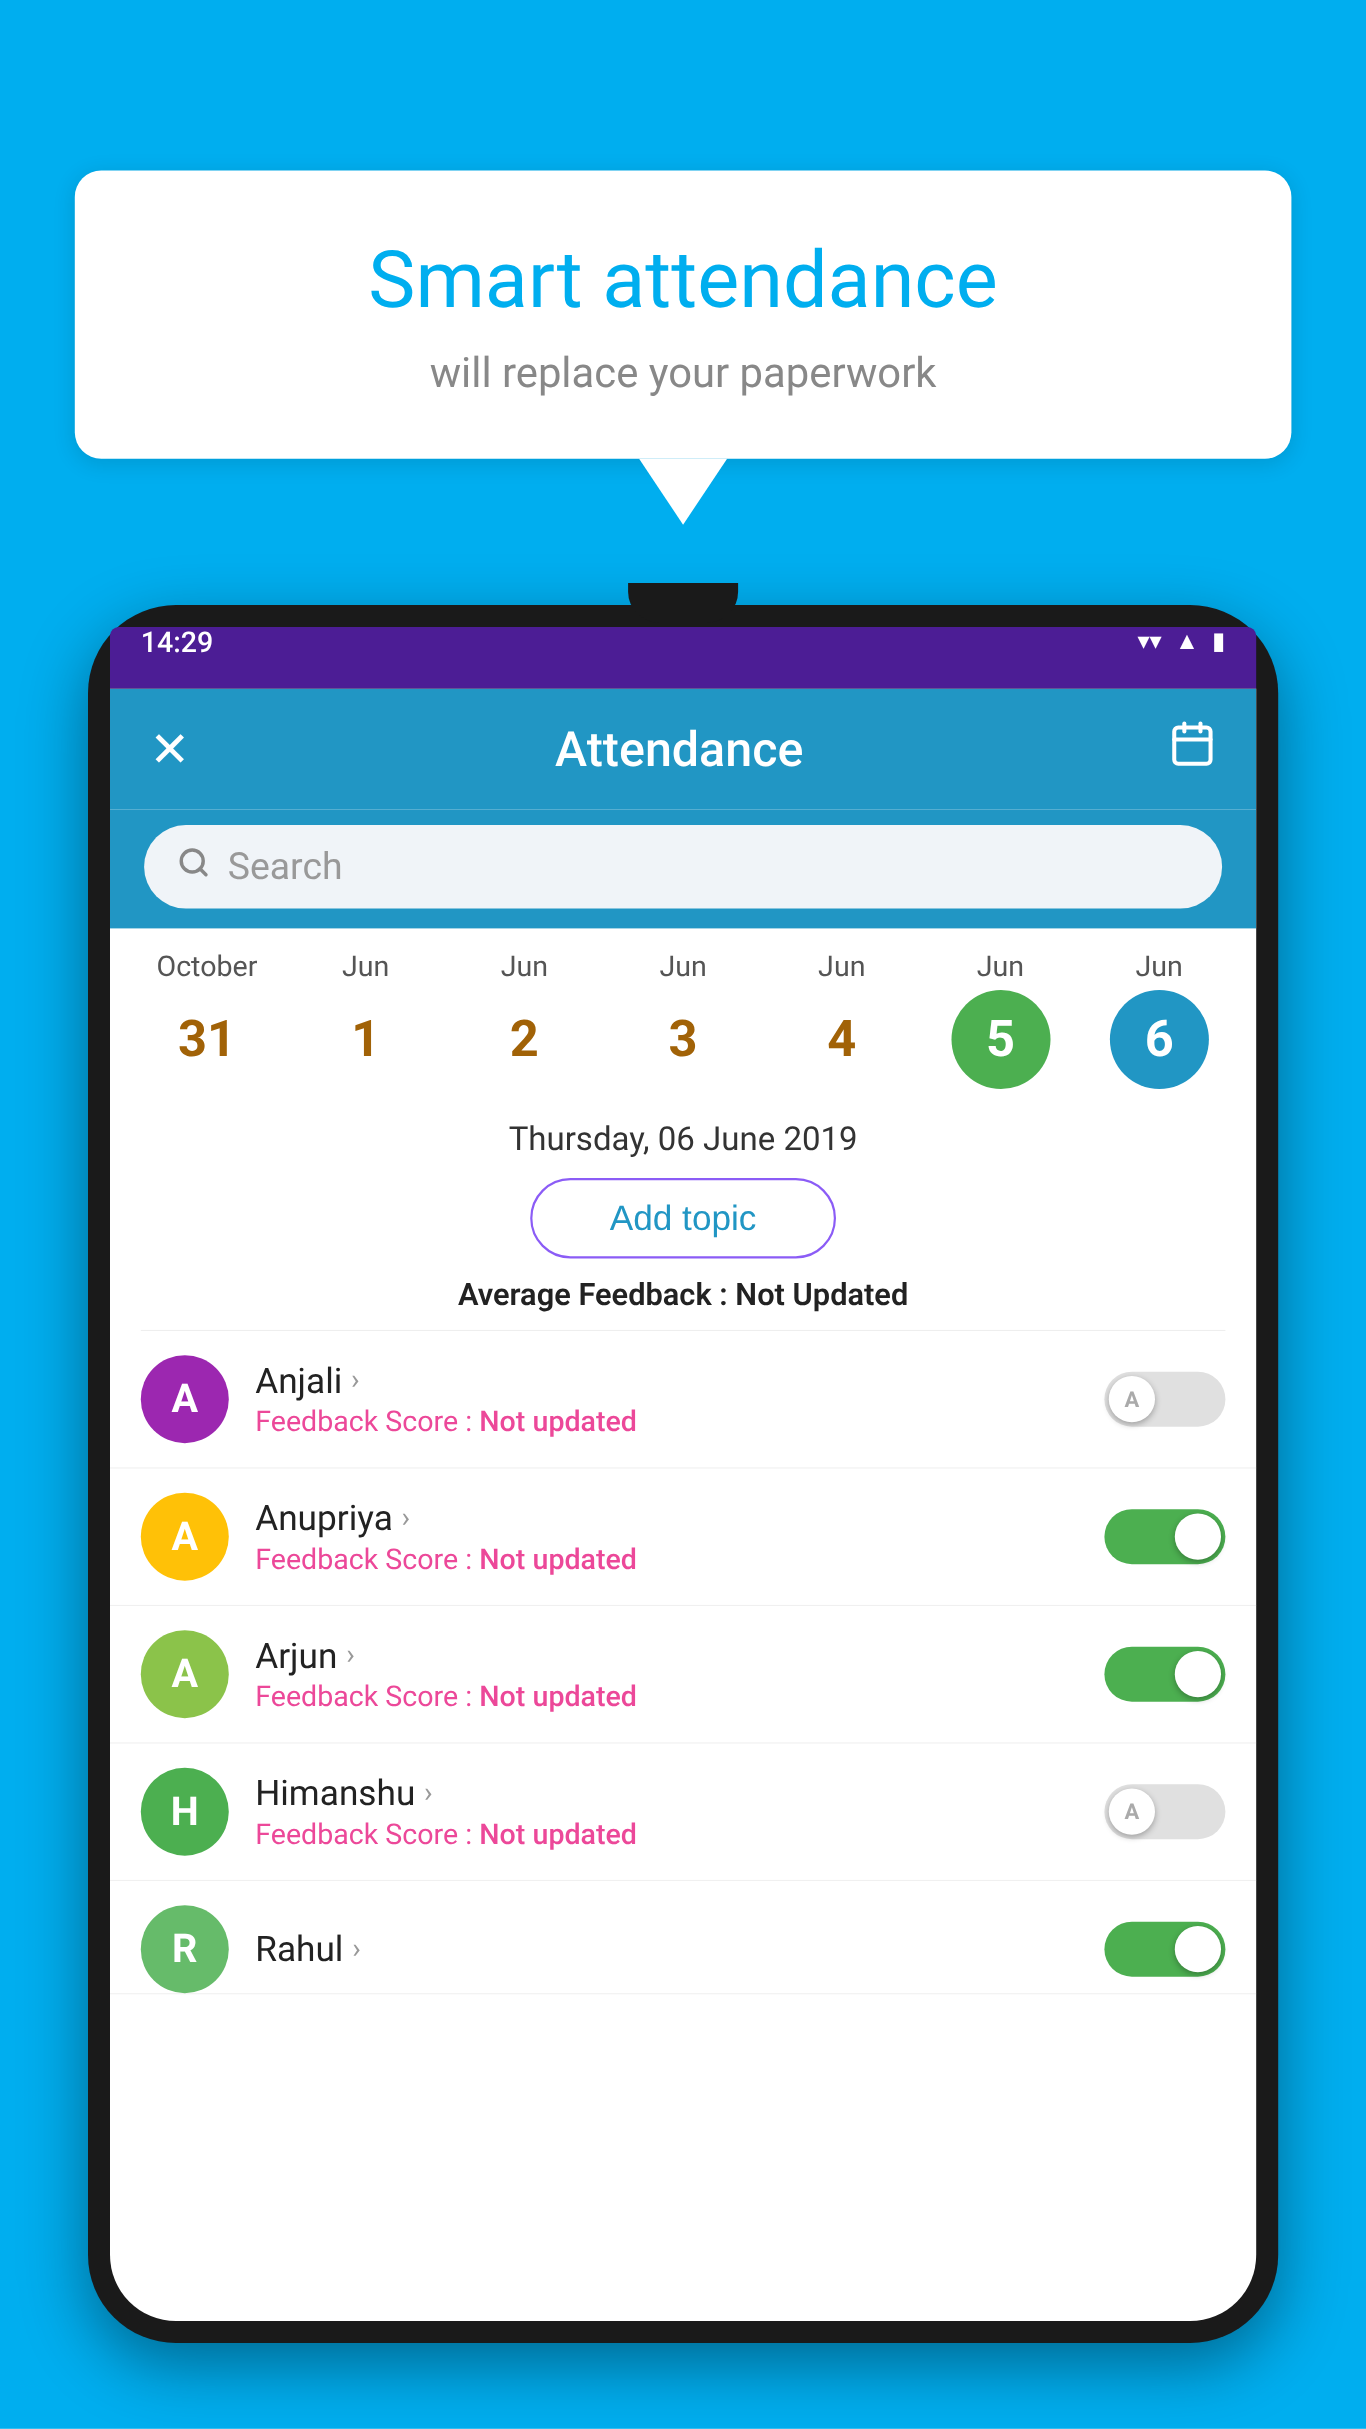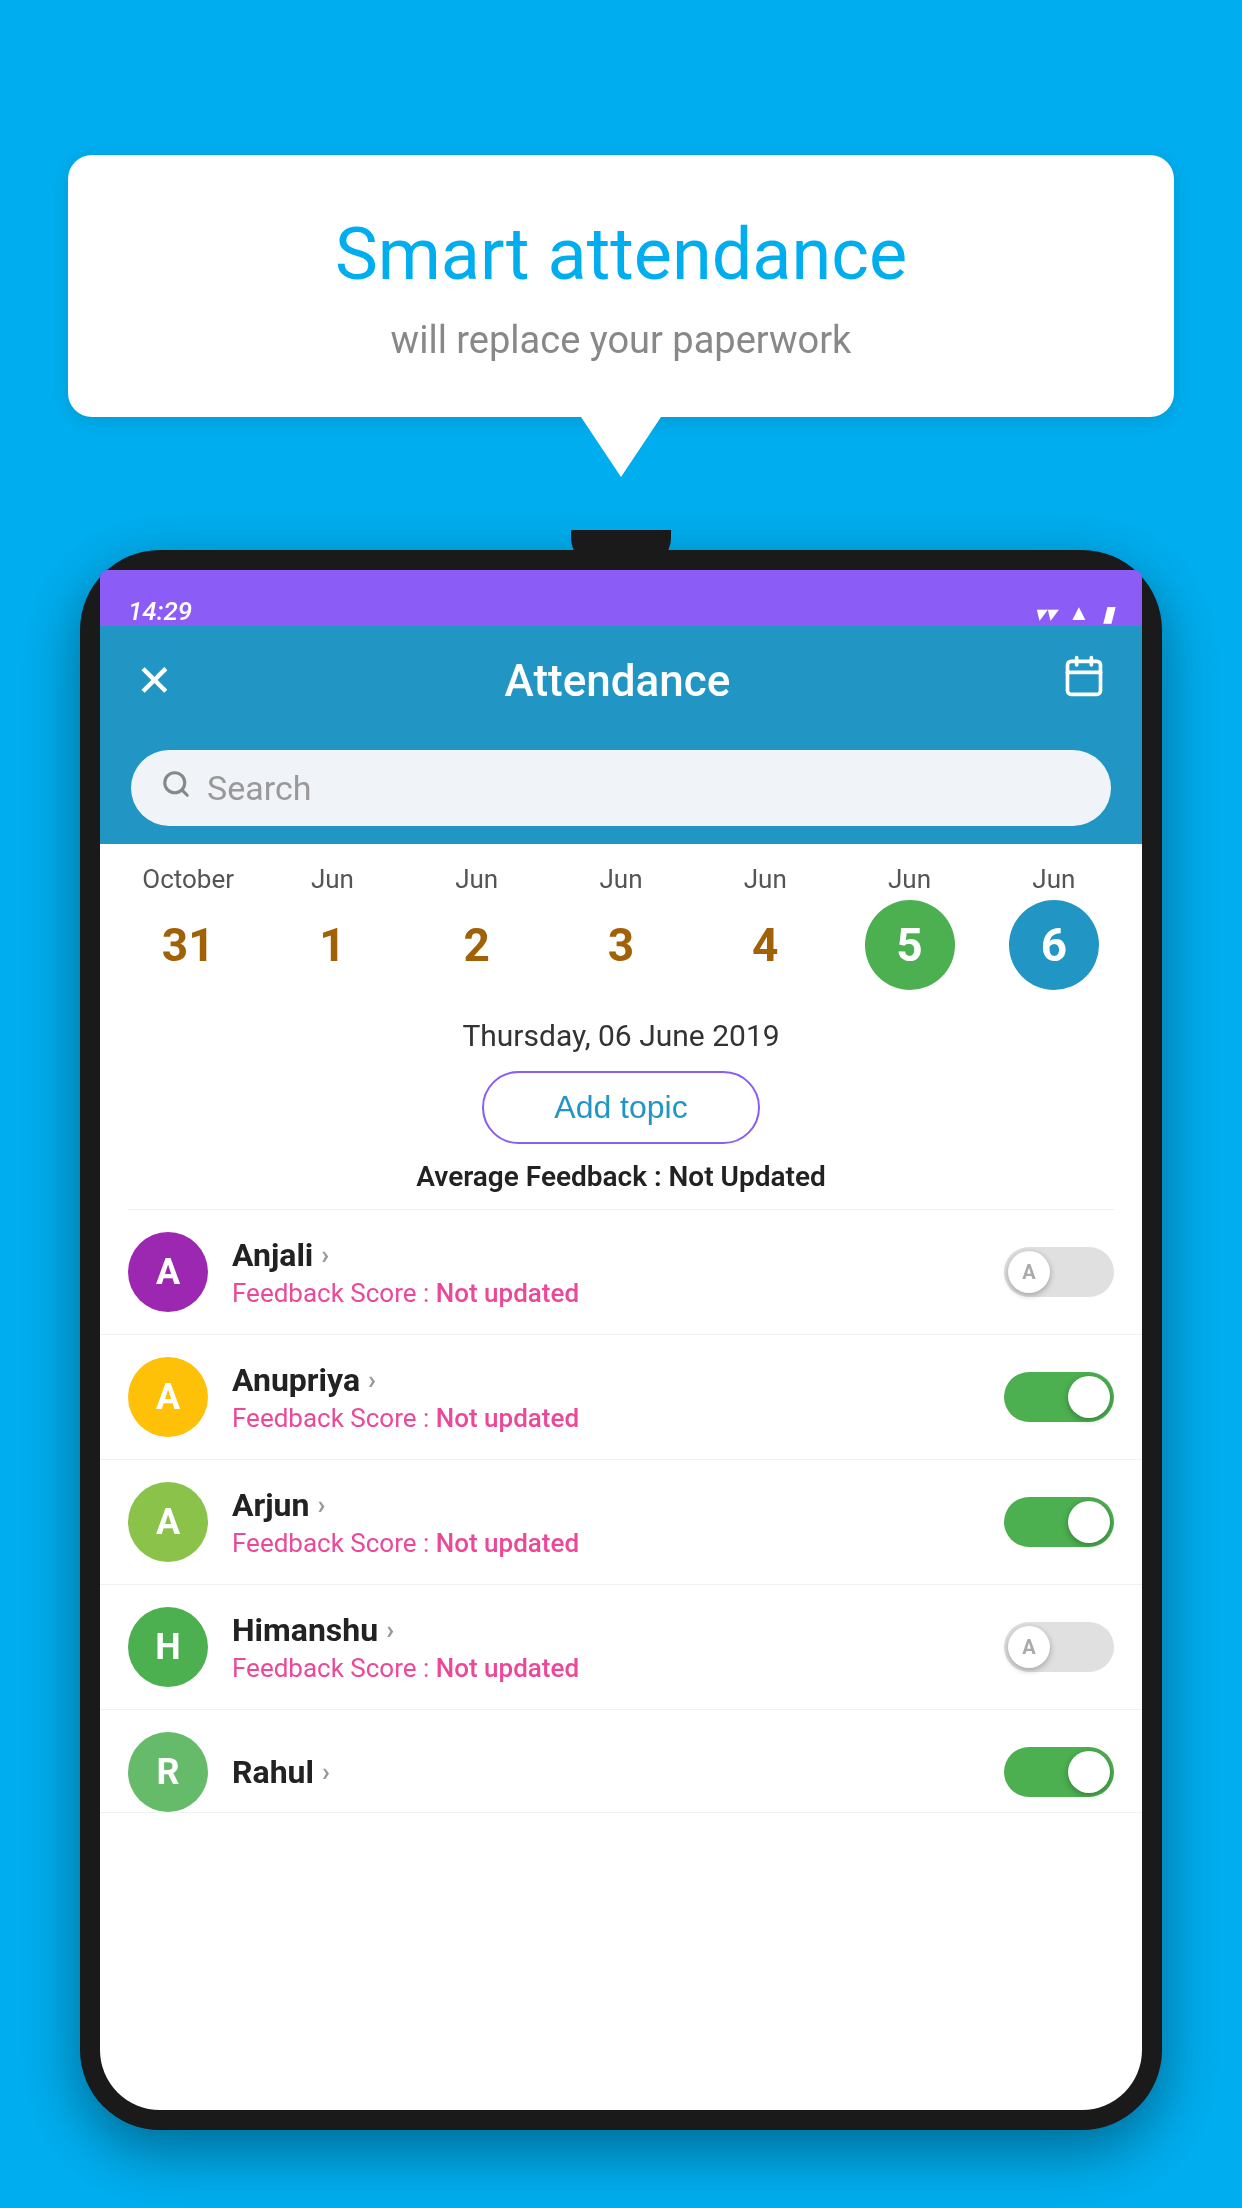--- a/index.html
+++ b/index.html
@@ -66,29 +66,28 @@
       border-radius: 80px;
       padding: 20px;
       width: 100%;
       height: 1580px;
       position: relative;
       box-shadow: 0 20px 60px rgba(0,0,0,0.4);
     }
 
     
     .phone-top-bar {
-      background: #8b5cf6;
+      background: #4c1d95;
       border-radius: 8px 8px 0 0;
       height: 56px;
       display: flex;
-      align-items: flex-end;
+      align-items: flex-start;
       justify-content: space-between;
       padding: 0 28px;
       position: relative;
-      font-style: italic;
     }
 
     .phone-time {
       color: white;
       font-size: 26px;
       font-weight: 500;
     }
 
     .phone-icons {
       display: flex;
@@ -283,21 +282,21 @@
     .avatar-yellow { background: #FFC107; }
     .avatar-light-green { background: #8BC34A; }
     .avatar-dark-green { background: #4CAF50; }
 
     .student-info {
       flex: 1;
     }
 
     .student-name {
       font-size: 32px;
-      font-weight: 700;
+      font-weight: 400;
       color: #222;
       display: flex;
       align-items: center;
       gap: 8px;
     }
 
     .chevron {
       color: #999;
       font-size: 26px;
     }

